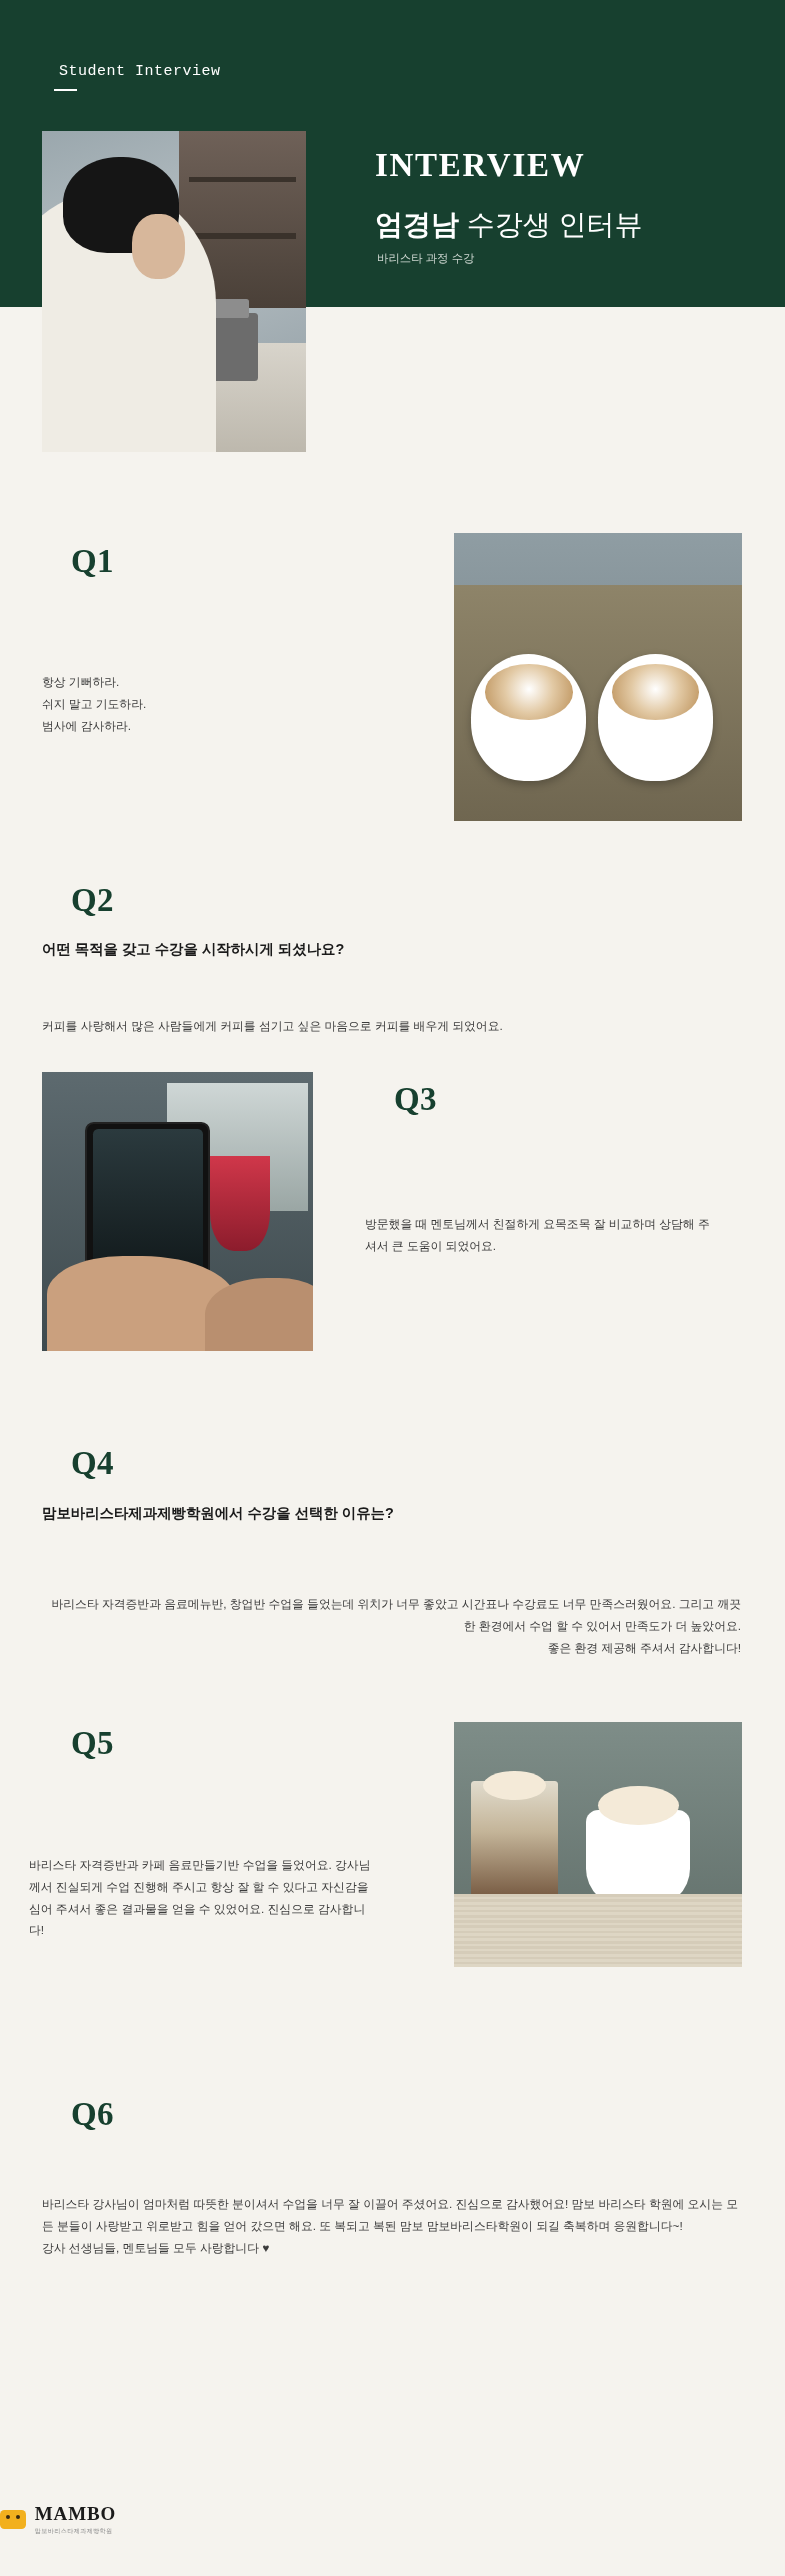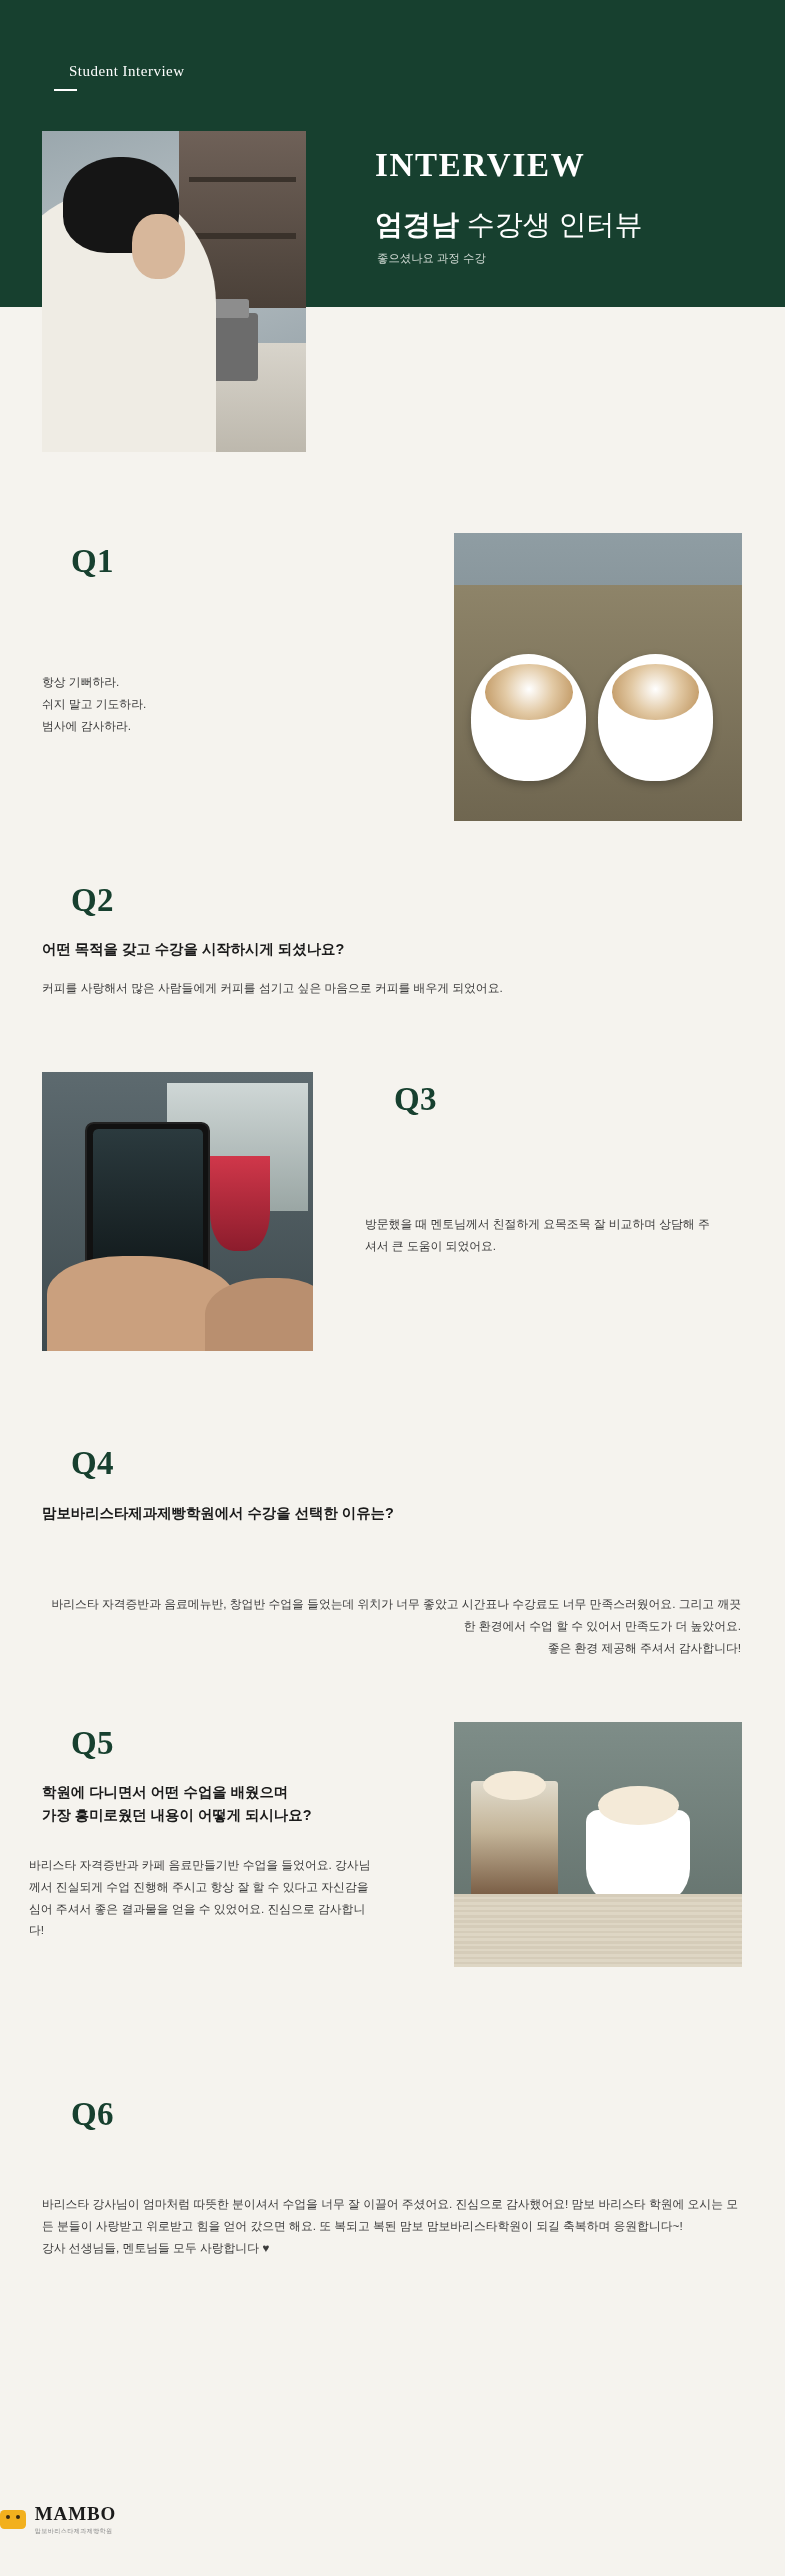--- a/index.html
+++ b/index.html
@@ -19,23 +19,23 @@
   }
 
   
   .header {
     position: relative;
     height: 307px;
     background: #17402f;
   }
   .header-label {
     position: absolute;
-    left: 69px;
+    left: 59px;
     top: 63px;
-    font-family: Liberation Serif, serif;
+    font-family: Liberation Mono, monospace;
     font-size: 15px;
     letter-spacing: 0.5px;
     color: #ffffff;
   }
   .header-label-rule {
     position: absolute;
     left: 54px;
     top: 89px;
     width: 23px;
     height: 1.7px;
@@ -234,59 +234,57 @@
       <div class="cups"></div>
       <div class="person"></div>
       <div class="beanie"></div>
       <div class="face"></div>
     </div>
 
     <div class="header-title">INTERVIEW</div>
     <div class="header-sub">
       <b>엄경남</b><span class="light"> 수강생 인터뷰</span>
     </div>
-    <div class="header-meta">좋으셨나요 과정 수강</div>
+    <div class="header-meta">바리스타 과정 수강</div>
   </div>
 
   <div class="q-label" style="left:42px; top:543px;">Q1</div>
   <div class="q-answer" style="left:42px; top:672px; width:367px; white-space:pre-line;">항상 기뻐하라.
 쉬지 말고 기도하라.
 범사에 감사하라.</div>
   <div class="photo p1" style="left:454px; top:533px; width:288px; height:288px;">
     <div class="bg"></div>
       <div class="apron"></div>
       <div class="cup1"></div>
       <div class="cup2"></div>
   </div>
 
   <div class="q-label" style="left:42px; top:882px;">Q2</div>
   <div class="q-title" style="left:42px; top:938px; width:664px; white-space:pre-line;">어떤 목적을 갖고 수강을 시작하시게 되셨나요?</div>
-  <div class="q-answer" style="left:42px; top:978px; width:690px; white-space:pre-line;">커피를 사랑해서 많은 사람들에게 커피를 섬기고 싶은 마음으로 커피를 배우게 되었어요.</div>
+  <div class="q-answer" style="left:42px; top:1016px; width:690px; white-space:pre-line;">커피를 사랑해서 많은 사람들에게 커피를 섬기고 싶은 마음으로 커피를 배우게 되었어요.</div>
 
   <div class="photo p2" style="left:42px; top:1072px; width:271px; height:279px;">
     <div class="bg"></div>
       <div class="window"></div>
       <div class="drink"></div>
       <div class="phone">
         <div class="screen"></div>
       </div>
       <div class="hand"></div>
       <div class="hand2"></div>
   </div>
   <div class="q-label" style="left:365px; top:1081px;">Q3</div>
   <div class="q-answer" style="left:365px; top:1214px; width:349px; white-space:pre-line;">방문했을 때 멘토님께서 친절하게 요목조목 잘 비교하며 상담해 주셔서 큰 도움이 되었어요.</div>
 
   <div class="q-label" style="left:42px; top:1445px;">Q4</div>
   <div class="q-title" style="left:42px; top:1502px; width:690px; white-space:pre-line;">맘보바리스타제과제빵학원에서 수강을 선택한 이유는?</div>
   <div class="q-answer" style="left:42px; top:1594px; width:699px; white-space:pre-line;text-align:right;">바리스타 자격증반과 음료메뉴반, 창업반 수업을 들었는데 위치가 너무 좋았고 시간표나 수강료도 너무 만족스러웠어요. 그리고 깨끗한 환경에서 수업 할 수 있어서 만족도가 더 높았어요.
 좋은 환경 제공해 주셔서 감사합니다!</div>
 
   <div class="q-label" style="left:42px; top:1725px;">Q5</div>
-  <div class="q-title" style="left:42px; top:1781px; width:384px; white-space:pre-line;">학원에 다니면서 어떤 수업을 배웠으며
-가장 흥미로웠던 내용이 어떻게 되시나요?</div>
   <div class="q-answer" style="left:29px; top:1855px; width:349px; white-space:pre-line;">바리스타 자격증반과 카페 음료만들기반 수업을 들었어요. 강사님께서 진실되게 수업 진행해 주시고 항상 잘 할 수 있다고 자신감을 심어 주셔서 좋은 결과물을 얻을 수 있었어요. 진심으로 감사합니다!</div>
   <div class="photo p3" style="left:454px; top:1722px; width:288px; height:245px;">
     <div class="bg"></div>
       <div class="glass"></div>
       <div class="cupw"></div>
       <div class="cream"></div>
       <div class="cream2"></div>
       <div class="paper"></div>
   </div>
 

